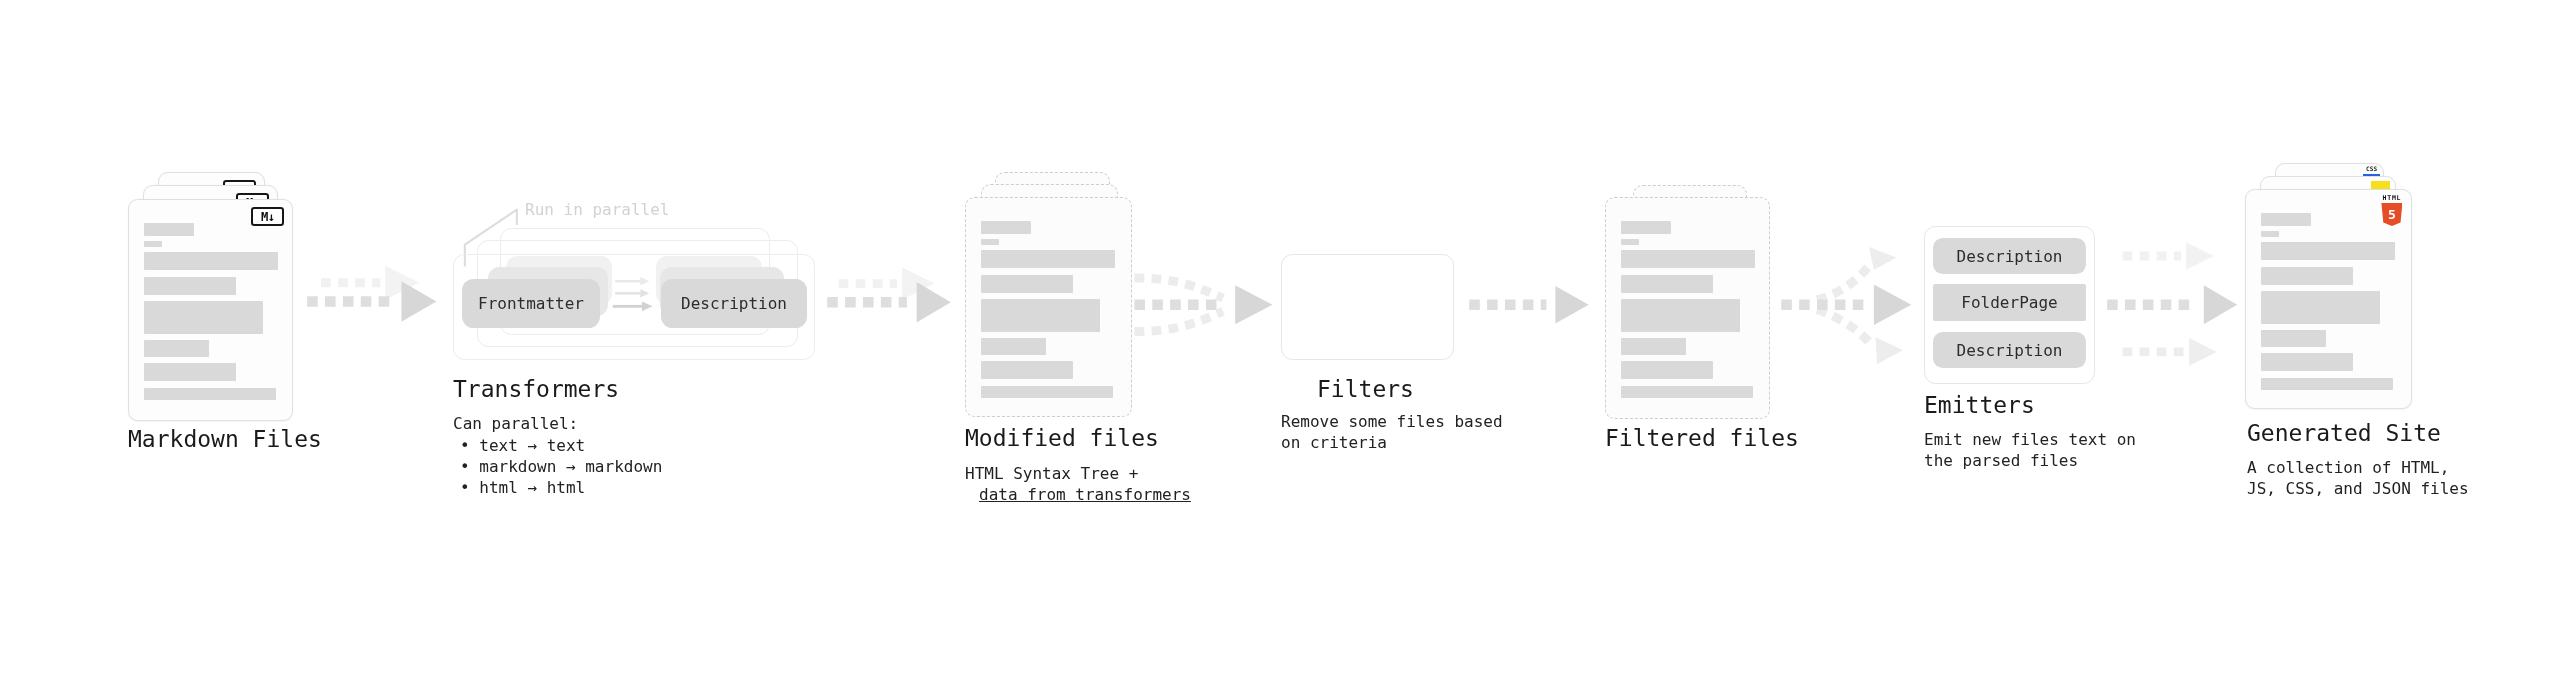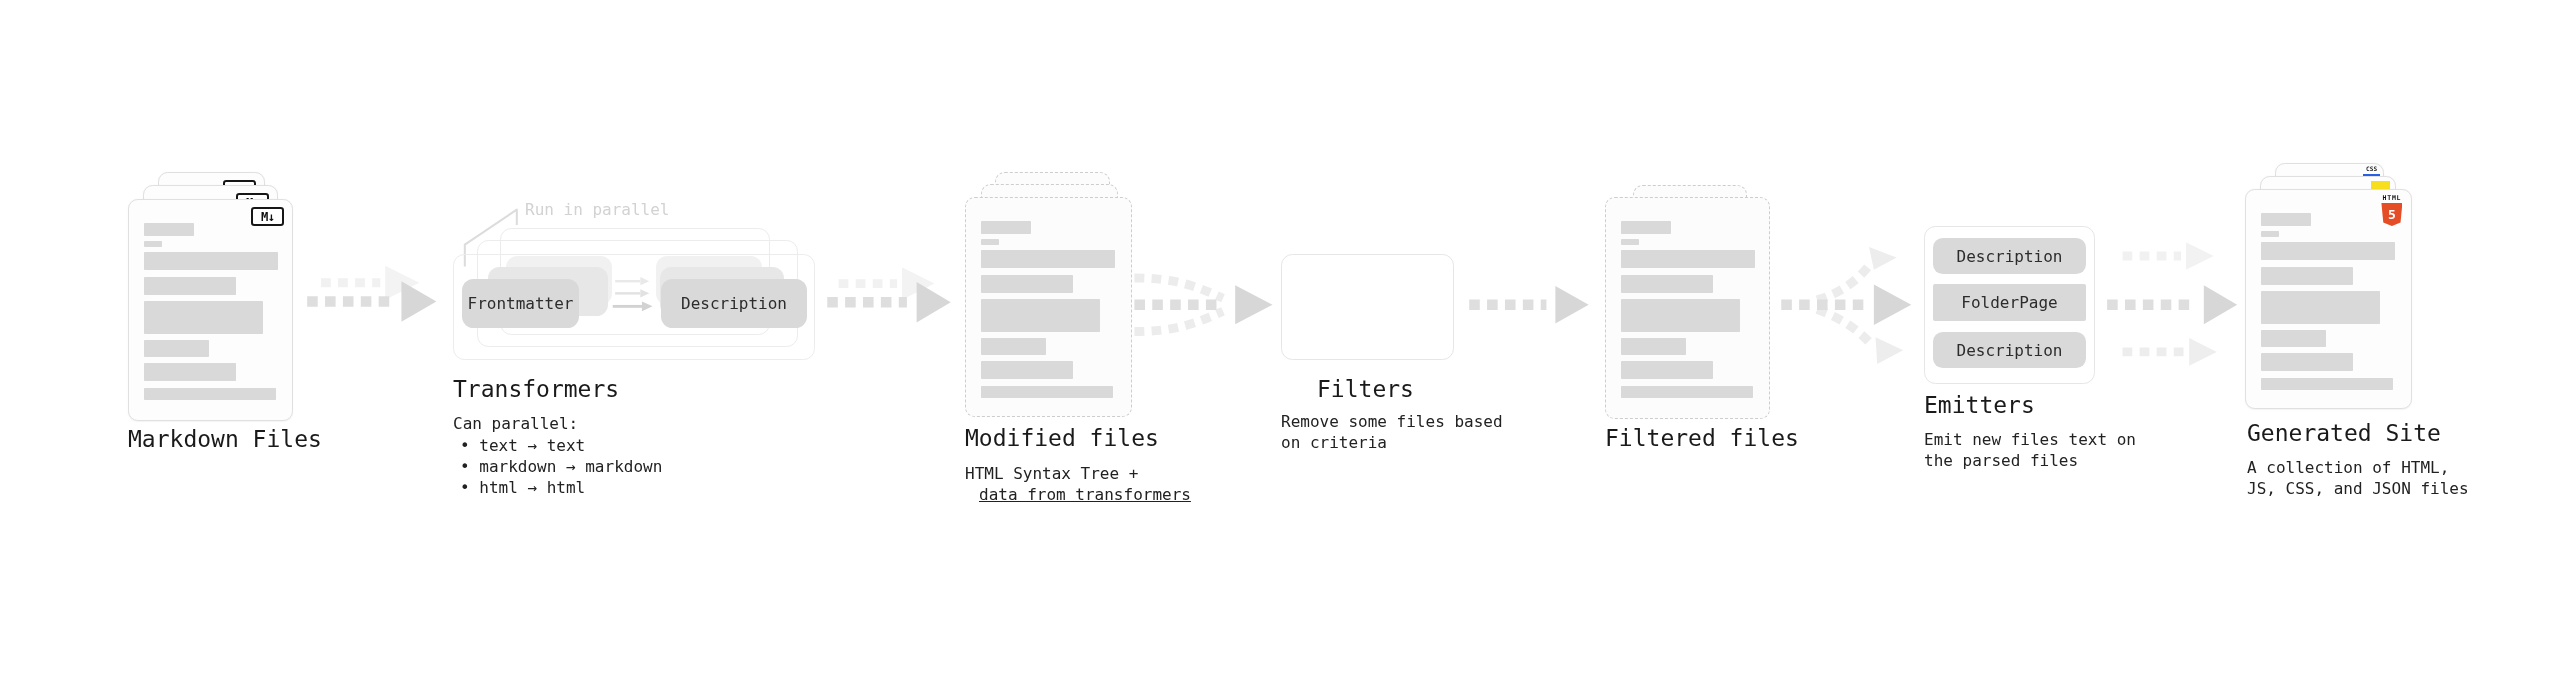--- a/index.html
+++ b/index.html
@@ -135,21 +135,21 @@
 
     <div class="tool-box" style="left:500px;top:228px;width:270px;height:107px;"></div>
     <div class="tool-box" style="left:477px;top:240px;width:321px;height:107px;"></div>
     <div class="tool-box" style="left:453px;top:254px;width:362px;height:106px;"></div>
 
     <div class="pill ghost2" style="left:506px;top:256px;width:106px;height:49px;"></div>
     <div class="pill ghost2" style="left:656px;top:256px;width:106px;height:49px;"></div>
     <div class="pill ghost1" style="left:488px;top:267px;width:120px;height:49px;"></div>
     <div class="pill ghost1" style="left:660px;top:267px;width:124px;height:49px;"></div>
 
-    <div class="pill" style="left:462px;top:279px;width:117px;height:49px;">Frontmatter</div>
+    <div class="pill" style="left:462px;top:279px;width:138px;height:49px;">Frontmatter</div>
     <div class="pill" style="left:661px;top:279px;width:146px;height:49px;">Description</div>
   </div>
   <div class="stage-title" style="left:453px;top:377px;">Transformers</div>
   <div class="stage-sub" style="left:453px;top:413px;">Can parallel:</div>
   <div class="stage-sub" style="left:460px;top:435px;">• text → text</div>
   <div class="stage-sub" style="left:460px;top:456px;">• markdown → markdown</div>
   <div class="stage-sub" style="left:460px;top:477px;">• html → html</div>
 
   <div>
     <div class="doc-card dashed" style="left:995px;top:172px;width:115px;height:220px;"></div>

